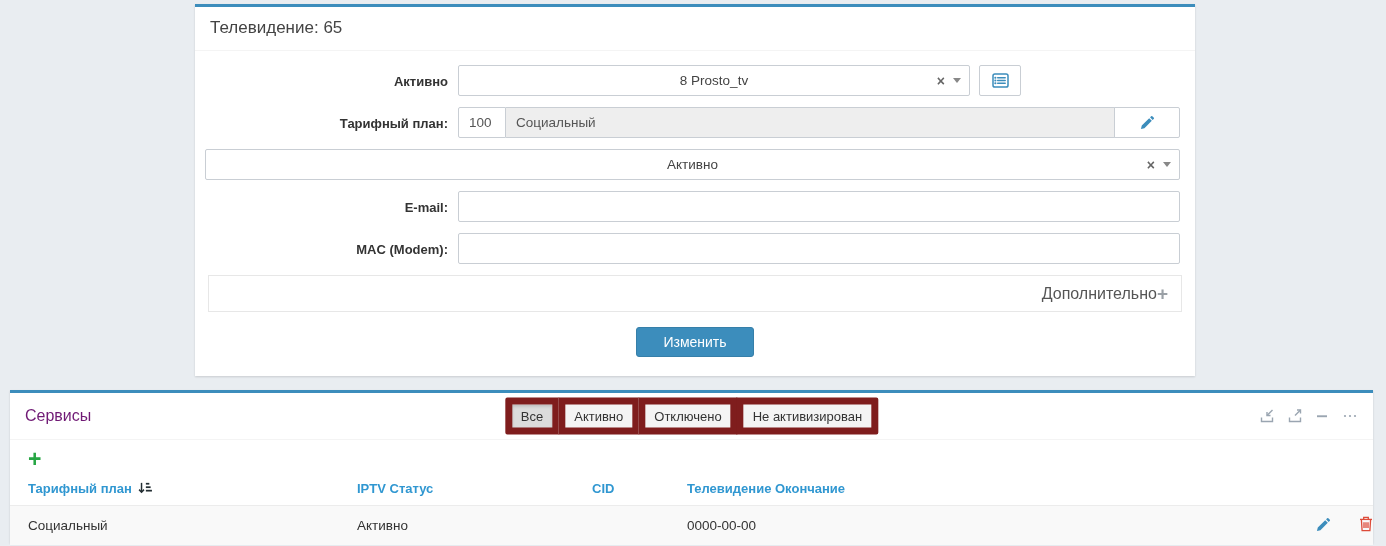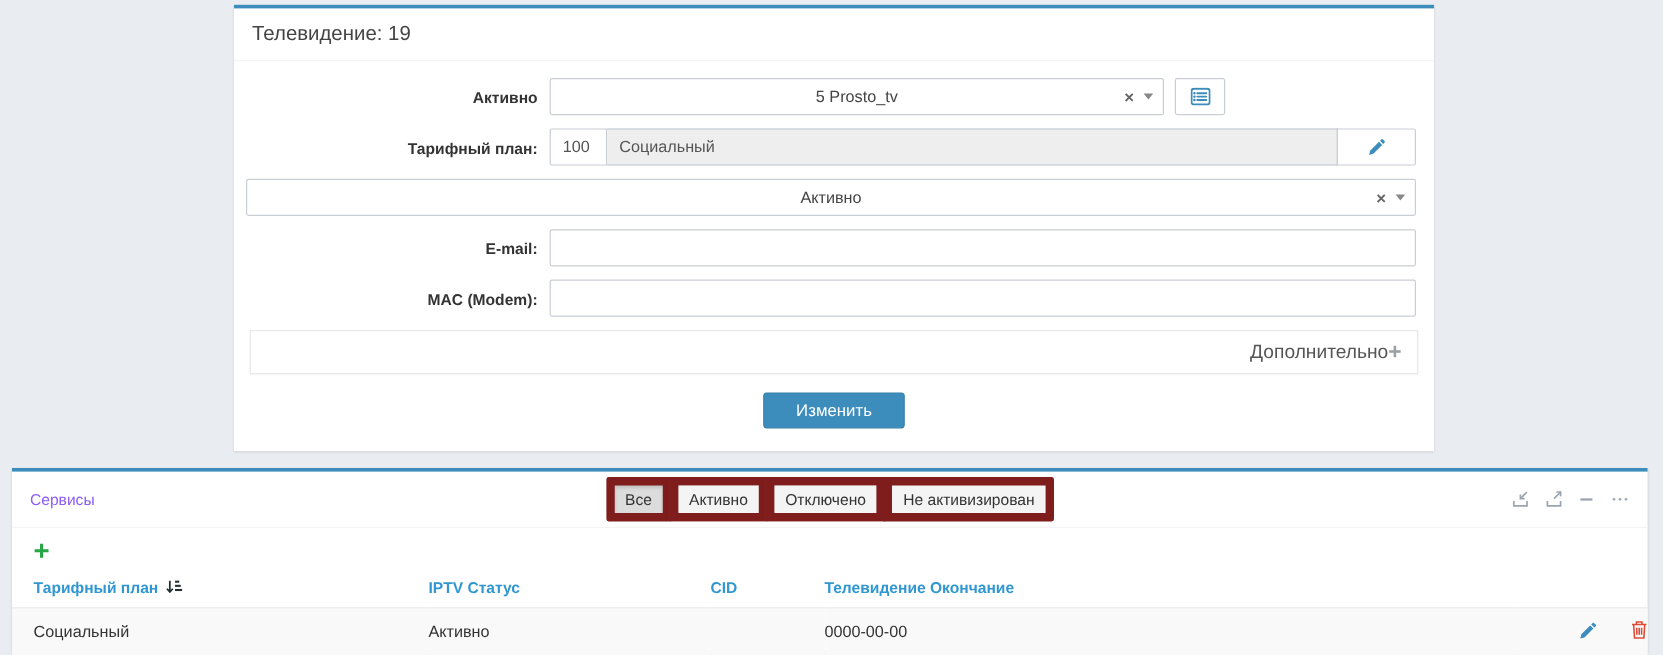--- a/index.html
+++ b/index.html
@@ -119,21 +119,21 @@
   }
   
   .panel-services { left:10px; top:390px; width:1363px; height:153px; }
   .services-header {
     position:relative;
     display:flex; align-items:center;
     height:47px;
     padding:0 15px;
     border-bottom:1px solid #f4f4f4;
   }
-  .services-title { font-size:13px; color:#8b5cf6; }
+  .services-title { font-size:16px; color:#701a75; }
   .filter-group {
     position:absolute; left:50%; top:50%;
     transform:translate(-50%,-50%);
     display:flex;
   }
   .filter-btn {
     font-size:13px;
     font-family:"Liberation Sans", sans-serif;
     color:#333;
     background:#f4f4f4;
@@ -180,29 +180,29 @@
   .col-cid { width:95px; }
   .col-actions { width:110px; }
   td.actions { text-align:right; padding-right:18px; white-space:nowrap; }
   td.actions .act { display:inline-block; margin-left:24px; cursor:pointer; vertical-align:middle; }
   .sort-ico { vertical-align:-2px; margin-left:6px; }
 </style>
 </head>
 <body>
 
 <section class="panel panel-tv">
-  <div class="panel-heading">Телевидение: 19</div>
+  <div class="panel-heading">Телевидение: 65</div>
 
   <div class="panel-body">
 
     <div class="form-row">
       <label>Активно</label>
       <div class="controls controls-service">
         <div class="s2 s2-service">
-          <div class="s2-text">5 Prosto_tv</div>
+          <div class="s2-text">8 Prosto_tv</div>
           <div class="s2-icons">
             <span class="s2-clear">×</span>
             <span class="s2-caret"></span>
           </div>
         </div>
         <button class="btn-sq btn-list">
           <svg width="17" height="15" viewBox="0 0 18 16" fill="none" stroke="#3c8dbc" stroke-width="1.6">
             <rect x="1" y="1" width="16" height="14" rx="2"></rect>
             <path d="M6 5h8M6 8h8M6 11h8" stroke-linecap="round"></path>
             <path d="M3.4 5h.2M3.4 8h.2M3.4 11h.2" stroke-linecap="round" stroke-width="2.1"></path>

